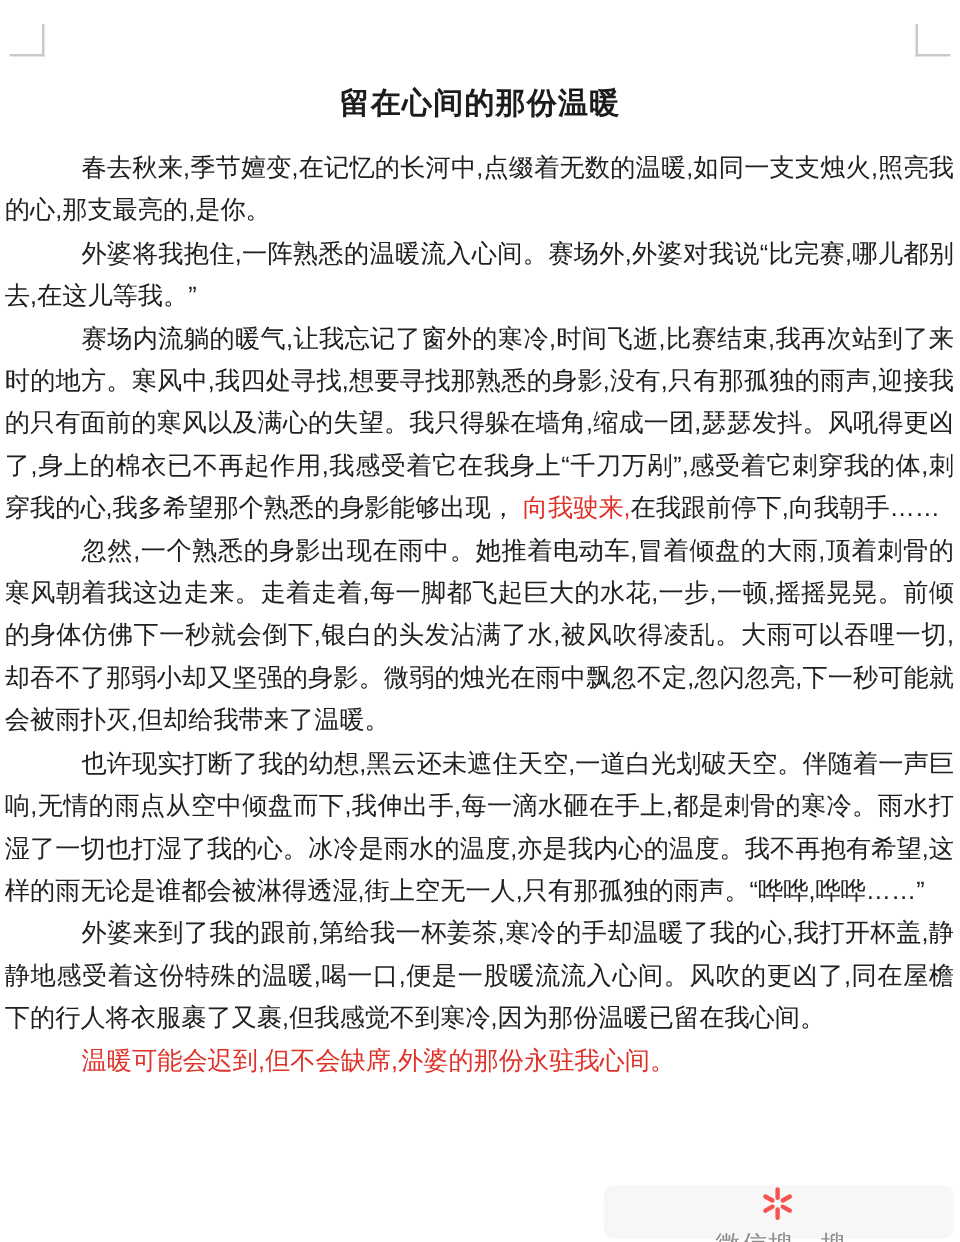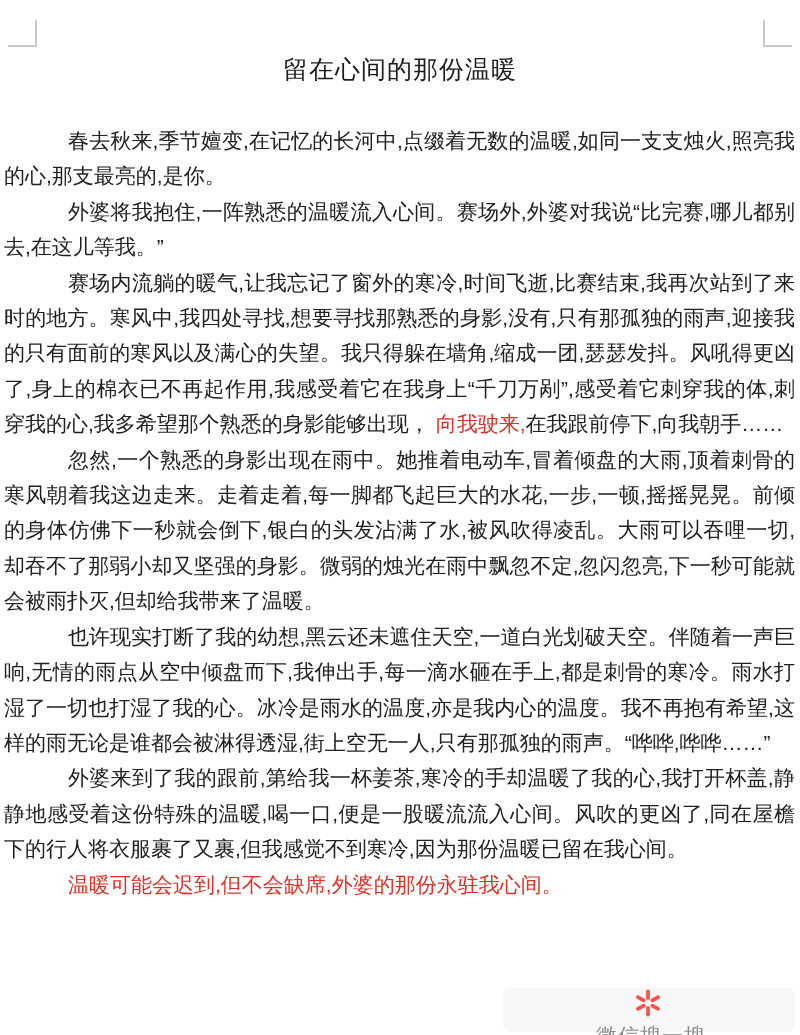--- a/index.html
+++ b/index.html
@@ -6,22 +6,22 @@
   body{
     width:800px;height:1035px;position:relative;background:#ffffff;overflow:hidden;
     font-family:"Liberation Sans","DejaVu Sans",sans-serif;
   }
   
   .corner{position:absolute;width:27px;height:25px;}
   .corner.tl{left:8px;top:20px;border-right:2px solid var(--mark,#c9c9c9);border-bottom:2px solid var(--mark,#c9c9c9);}
   .corner.tr{left:763px;top:20px;border-left:2px solid var(--mark,#c9c9c9);border-bottom:2px solid var(--mark,#c9c9c9);}
   
   .title{
-    position:absolute;left:0;right:0;top:53px;margin:0;
-    text-align:center;font-size:25px;font-weight:400;color:#1c1c1c;letter-spacing:1px;
+    position:absolute;left:0;right:0;top:53px;margin:16px;
+    text-align:center;font-size:25px;font-weight:700;color:#1c1c1c;letter-spacing:1px;
   }
   
   .essay{
     position:absolute;left:4px;right:5px;top:123px;
     font-size:21px;line-height:35.4px;color:var(--ink,#202020);font-weight:500;
     text-align:justify;
   }
   .essay p{margin:0;text-indent:64px;}
   .red{color:var(--red,#df3127);}
   

